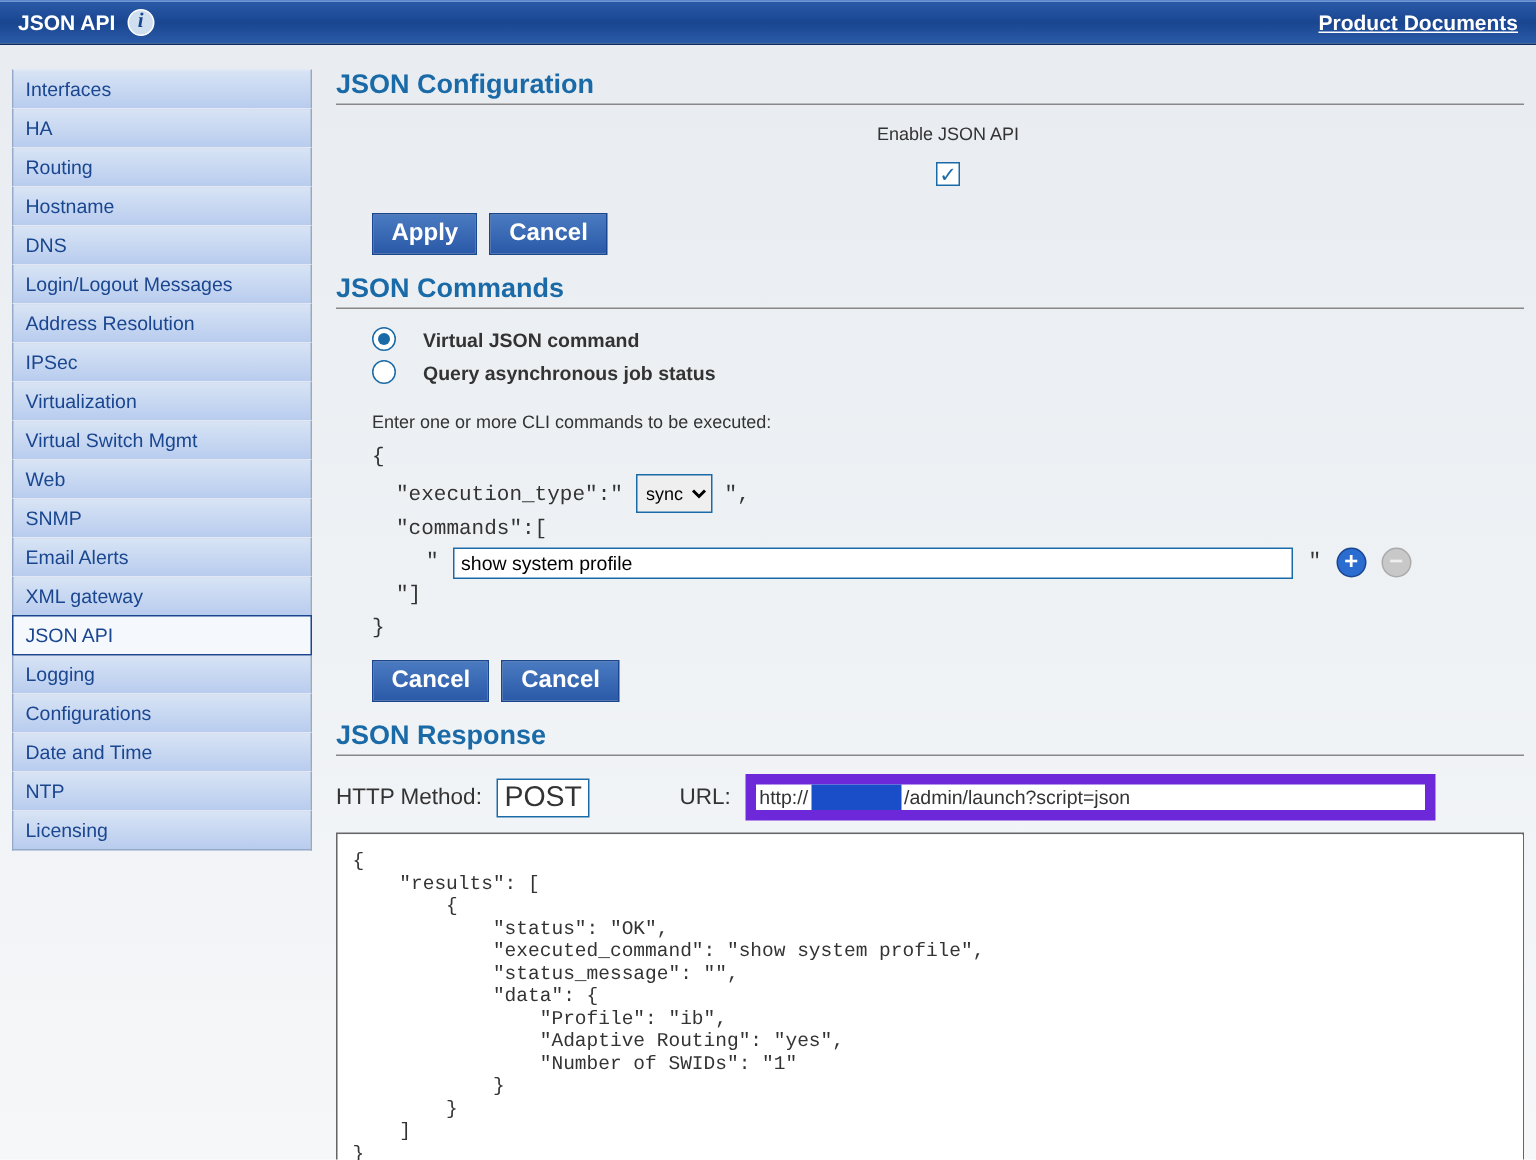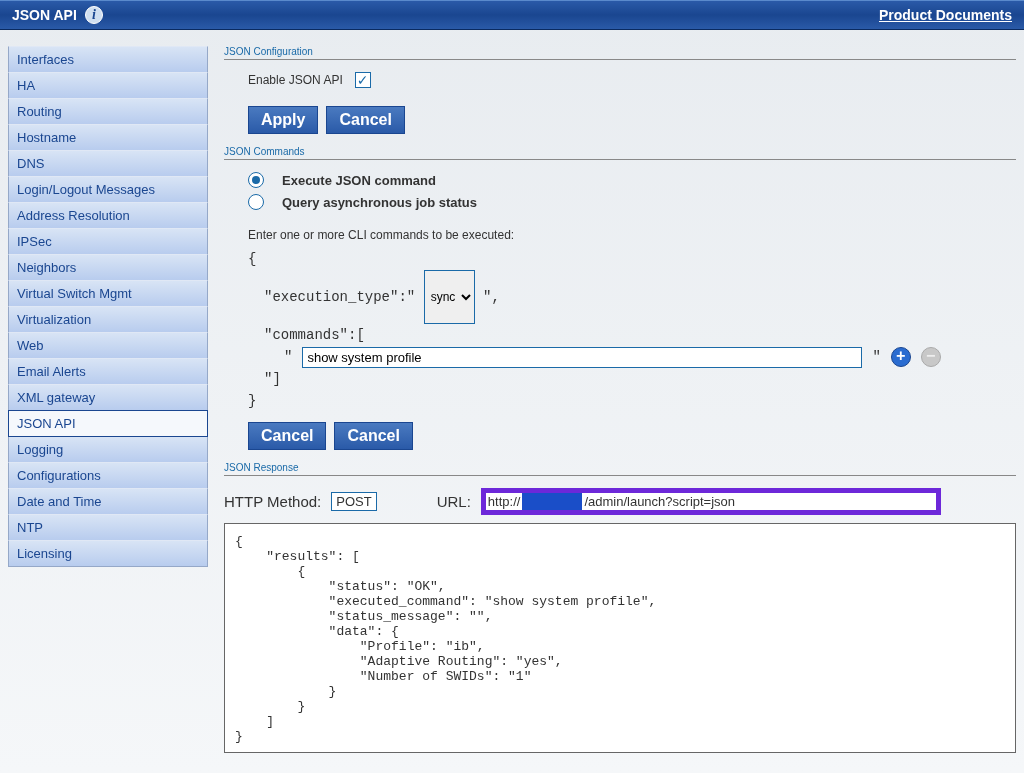--- a/index.html
+++ b/index.html
@@ -78,32 +78,33 @@
   border: 1px solid #1a4690;
   position: relative;
   z-index: 1;
 }
 .content {
   flex: 1;
   min-width: 0;
 }
 .section-title {
   color: #1a6aa8;
-  font-weight: normal;
-  font-size: 10px;
+  font-weight: bold;
+  font-size: 18px;
   border-bottom: 1px solid #888;
   padding-bottom: 2px;
   margin-bottom: 12px;
 }
 .form-row {
   display: flex;
   align-items: center;
   gap: 12px;
   margin-left: 24px;
   margin-bottom: 18px;
+  flex-direction: column;
 }
 .btn-row {
   margin-left: 24px;
   margin-bottom: 12px;
   display: flex;
   gap: 8px;
 }
 .btn {
   background: linear-gradient(to bottom, #4a7ac0 0%, #2a5aa8 100%);
   color: #fff;
@@ -154,21 +155,21 @@
   font-family: "Courier New", monospace;
   font-size: 14px;
   line-height: 22px;
 }
 .indent1 { padding-left: 16px; }
 .indent2 { padding-left: 36px; }
 .exec-select {
   border: 1px solid #1a6aa8;
   font-family: Arial;
   font-size: 12px;
-  padding: 18px 2px;
+  padding: 4px 2px;
 }
 .cmd-input-row {
   display: flex;
   align-items: center;
   gap: 10px;
 }
 .cmd-input {
   flex: 0 0 560px;
   border: 1px solid #1a6aa8;
   padding: 2px 4px;
@@ -191,25 +192,25 @@
 .response-meta {
   display: flex;
   align-items: center;
   gap: 10px;
   margin-bottom: 8px;
 }
 .meta-label { font-size: 15px; }
 .meta-box {
   border: 1px solid #1a6aa8;
   padding: 1px 4px;
-  font-size: 13px;
+  font-size: 19px;
   background: #fff;
 }
 .url-box {
-  border: 5px solid #6d28d9;
+  border: 7px solid #6d28d9;
   padding: 0;
   font-size: 13px;
   background: #fff;
   display: flex;
   align-items: stretch;
   width: 460px;
 }
 .url-prefix { padding: 1px 2px; }
 .url-redact {
   background: #1a4ec8;
@@ -254,24 +255,24 @@
 
   <div class="sidebar" id="sidebar">
       <div class="sidebar-item">Interfaces</div>
       <div class="sidebar-item">HA</div>
       <div class="sidebar-item">Routing</div>
       <div class="sidebar-item">Hostname</div>
       <div class="sidebar-item">DNS</div>
       <div class="sidebar-item">Login/Logout Messages</div>
       <div class="sidebar-item">Address Resolution</div>
       <div class="sidebar-item">IPSec</div>
-      <div class="sidebar-item">Neighbors</div>
+      <div class="sidebar-item">Virtualization</div>
       <div class="sidebar-item">Virtual Switch Mgmt</div>
-      <div class="sidebar-item">Virtualization</div>
       <div class="sidebar-item">Web</div>
+      <div class="sidebar-item">SNMP</div>
       <div class="sidebar-item">Email Alerts</div>
       <div class="sidebar-item">XML gateway</div>
       <div class="sidebar-item active">JSON API</div>
       <div class="sidebar-item">Logging</div>
       <div class="sidebar-item">Configurations</div>
       <div class="sidebar-item">Date and Time</div>
       <div class="sidebar-item">NTP</div>
       <div class="sidebar-item">Licensing</div>
     </div>
 
@@ -286,21 +287,21 @@
       <button class="btn">Apply</button>
       <button class="btn">Cancel</button>
     </div>
 
     <div class="section-title">JSON Commands</div>
     <div class="radio-group">
       <div class="radio-row">
         <span class="radio-outer">
             <span class="radio-inner"></span>
           </span>
-        <span class="radio-label">Execute JSON command</span>
+        <span class="radio-label">Virtual JSON command</span>
       </div>
       <div class="radio-row">
         <span class="radio-outer"></span>
         <span class="radio-label">Query asynchronous job status</span>
       </div>
     </div>
 
     <div class="cmd-block">
       <div class="cmd-label">Enter one or more CLI commands to be executed:</div>
       <div class="code-line">{</div>

